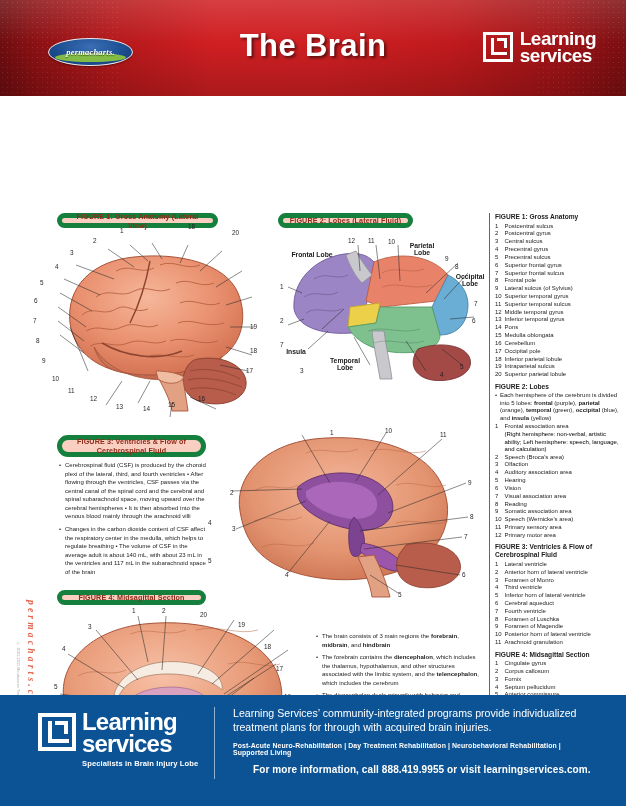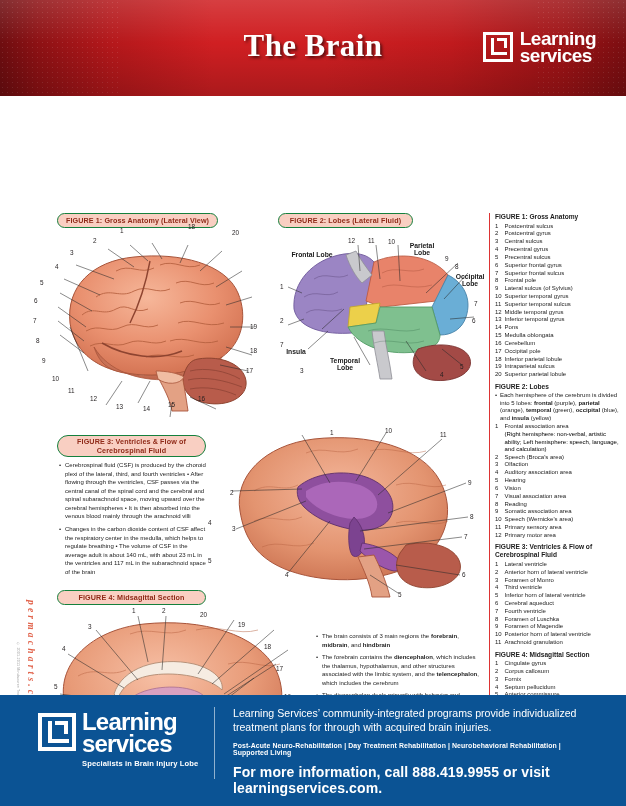--- a/index.html
+++ b/index.html
@@ -17,42 +17,42 @@
   .hdr-sheen{position:absolute;left:0;top:0;width:626px;height:96px;
     background:linear-gradient(180deg,rgba(255,255,255,.14),rgba(255,255,255,0) 45%,rgba(0,0,0,.18));}
   .logo-perma{position:absolute;left:48px;top:38px;width:83px;height:26px;border-radius:50%;
     background:radial-gradient(ellipse at 50% 30%,#3a6fb5 0%,#1d4f93 55%,#13376b 100%);
     border:1.5px solid #e8e8e8;display:flex;align-items:center;justify-content:center;box-shadow:0 1px 2px rgba(0,0,0,.4);}
   .logo-perma span{color:#fff;font-size:8.5px;font-style:italic;font-weight:bold;letter-spacing:.2px;
     font-family:"Liberation Serif",serif;text-shadow:0 1px 1px rgba(0,0,0,.5);z-index:2;}
   .logo-perma:after{content:"";position:absolute;left:6px;bottom:3px;width:71px;height:9px;border-radius:50%;
     background:#8cc63e;opacity:.92;}
   .hdr-title{position:absolute;left:0;top:28px;width:626px;text-align:center;color:#fff;
-    font-family:Liberation Serif, serif;font-weight:bold;font-size:31px;letter-spacing:.4px;
+    font-family:Liberation Sans, sans-serif;font-weight:bold;font-size:31px;letter-spacing:.4px;
     text-shadow:2px 2px 3px rgba(0,0,0,.55);}
   .hdr-ls{position:absolute;right:30px;top:30px;display:flex;align-items:center;gap:7px;}
   .ls-mark{width:30px;height:30px;border:3px solid #fff;position:relative;box-sizing:border-box;}
   .ls-mark:before{content:"";position:absolute;left:5px;top:3px;width:3px;height:17px;background:#fff;}
   .ls-mark:after{content:"";position:absolute;left:5px;top:17px;width:16px;height:3px;background:#fff;}
   .ls-mark i{position:absolute;right:3px;top:3px;width:10px;height:10px;border:3px solid #fff;border-left:none;border-bottom:none;box-sizing:border-box;}
   .ls-words{line-height:.92;}
   .ls-words b{display:block;color:#fff;font-size:19px;font-weight:bold;letter-spacing:-.5px;}
   .hdr-base{position:absolute;left:0;top:96px;width:626px;height:9px;background:#fff;}
 
   
   .body{position:absolute;left:0;top:105px;width:626px;height:590px;background:#fff;}
 
   
   .vert{position:absolute;left:16px;top:495px;width:26px;height:195px;}
   .vert .vword{position:absolute;left:10px;top:0;writing-mode:vertical-rl;color:#e1624a;
     font-size:9.5px;font-style:italic;font-weight:bold;letter-spacing:3.2px;font-family:"Liberation Serif",serif;}
   .vert .vcopy{position:absolute;left:0px;top:42px;writing-mode:vertical-rl;color:#9a9a9a;font-size:3.6px;letter-spacing:.2px;}
 
   
-  .pill{position:absolute;background:#f9cfc2;border:1px solid #15803d;border-radius:11px;
+  .pill{position:absolute;background:#f9cfc2;border:5px solid #15803d;border-radius:11px;
     color:#8f2a18;font-size:7.2px;font-weight:bold;text-align:center;letter-spacing:.1px;
     display:flex;align-items:center;justify-content:center;line-height:1.25;padding:0 6px;box-sizing:border-box;}
 
   
   .fig{position:absolute;}
   .numlbl{position:absolute;font-size:6.4px;color:#231f20;font-family:"Liberation Sans",sans-serif;}
   .lobelbl{position:absolute;font-size:6.8px;color:#1a1a1a;font-weight:bold;text-align:center;line-height:1.1;}
 
   
   .tb{position:absolute;font-size:6.05px;color:#1c1c1c;line-height:1.42;}
@@ -81,31 +81,34 @@
   .f-mark:before{content:"";position:absolute;left:6px;top:4px;width:4px;height:22px;background:#fff;}
   .f-mark:after{content:"";position:absolute;left:6px;top:22px;width:21px;height:4px;background:#fff;}
   .f-mark i{position:absolute;right:4px;top:4px;width:13px;height:13px;border:4px solid #fff;border-left:none;border-bottom:none;box-sizing:border-box;}
   .f-words{position:absolute;left:44px;top:4px;line-height:.9;}
   .f-words b{display:block;color:#fff;font-size:24px;font-weight:bold;letter-spacing:-.8px;}
   .f-tag{position:absolute;left:44px;top:52px;color:#fff;font-size:7.6px;font-weight:bold;letter-spacing:.1px;}
   .f-div{width:1px;background:rgba(255,255,255,.55);margin:0 18px 0 6px;height:72px;}
   .f-txt{flex:1;color:#fff;}
   .f-lead{font-size:10.6px;line-height:1.32;margin-bottom:7px;}
   .f-svcs{font-size:6.9px;font-weight:bold;letter-spacing:.1px;margin-bottom:8px;}
-  .f-cta{font-size:14px;font-weight:bold;letter-spacing:.1px;}
+  .f-cta{font-size:10px;font-weight:bold;letter-spacing:.1px;margin-left:20px;}
 </style>
 </head>
 <body>
 
 <div class="page">
 
   <div class="header">
     <div class="hdr-dots"></div>
     <div class="hdr-dots right"></div>
     <div class="hdr-sheen"></div>
+    <div class="logo-perma">
+      <span>permacharts.</span>
+    </div>
     <div class="hdr-title">The Brain</div>
     <div class="hdr-ls">
       <div class="ls-mark">
           <i></i>
         </div>
       <div class="ls-words">
         <b>Learning</b>
         <b>services</b>
       </div>
     </div>

